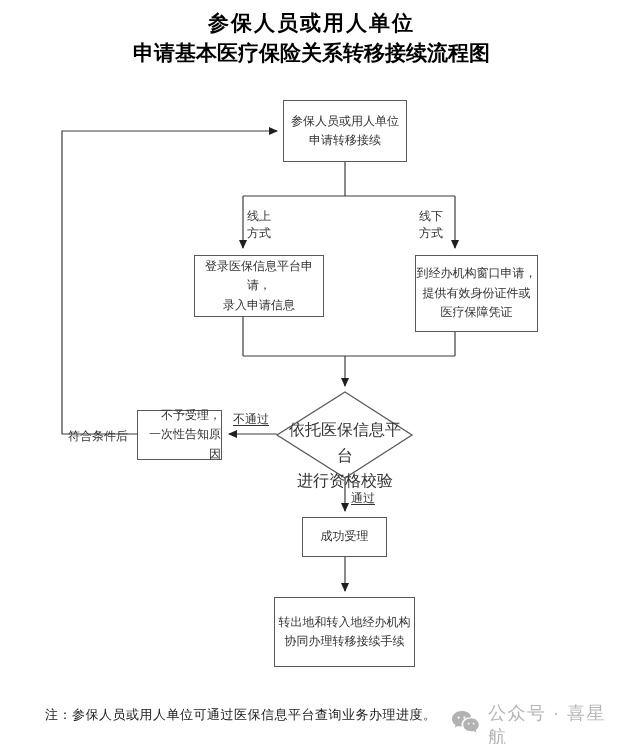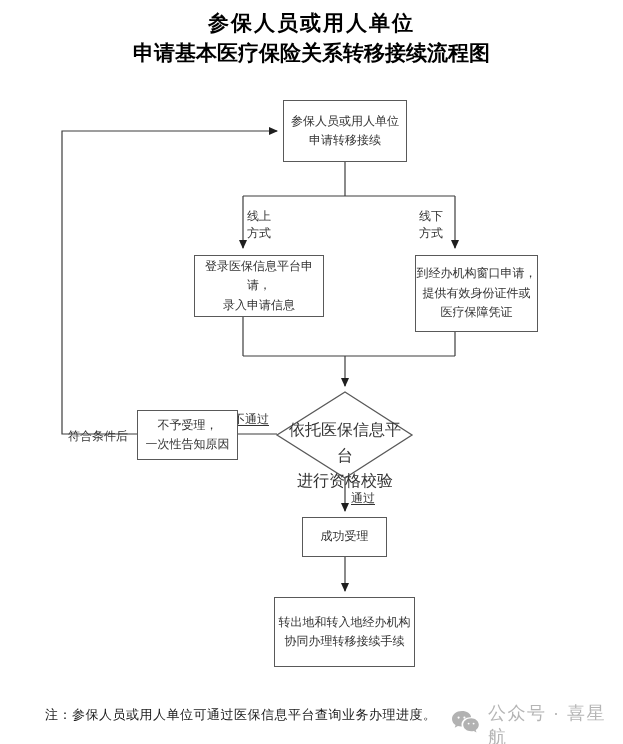--- a/index.html
+++ b/index.html
@@ -130,21 +130,21 @@
   <div class="node" style="left:395px; top:255px; width:123px; height:77px;margin-left:20px;">到经办机构窗口申请，
 提供有效身份证件或
 医疗保障凭证</div>
 
   <div class="decision-text">依托医保信息平台
 进行资格校验</div>
 
   <div class="flow-label underlined" style="left:233px; top:411px;">不通过</div>
   <div class="flow-label" style="left:68px; top:428px;">符合条件后</div>
 
-  <div class="node" style="left:137px; top:410px; width:101px; height:50px;">不予受理，
+  <div class="node" style="left:137px; top:410px; width:85px; height:50px;text-align:right;">不予受理，
 一次性告知原因</div>
 
   <div class="flow-label underlined" style="left:351px; top:490px;">通过</div>
 
   <div class="node" style="left:302px; top:517px; width:85px; height:40px;">成功受理</div>
 
   <div class="node" style="left:274px; top:597px; width:141px; height:70px;">转出地和转入地经办机构
 协同办理转移接续手续</div>
 
   <div class="note">注：参保人员或用人单位可通过医保信息平台查询业务办理进度。</div>

